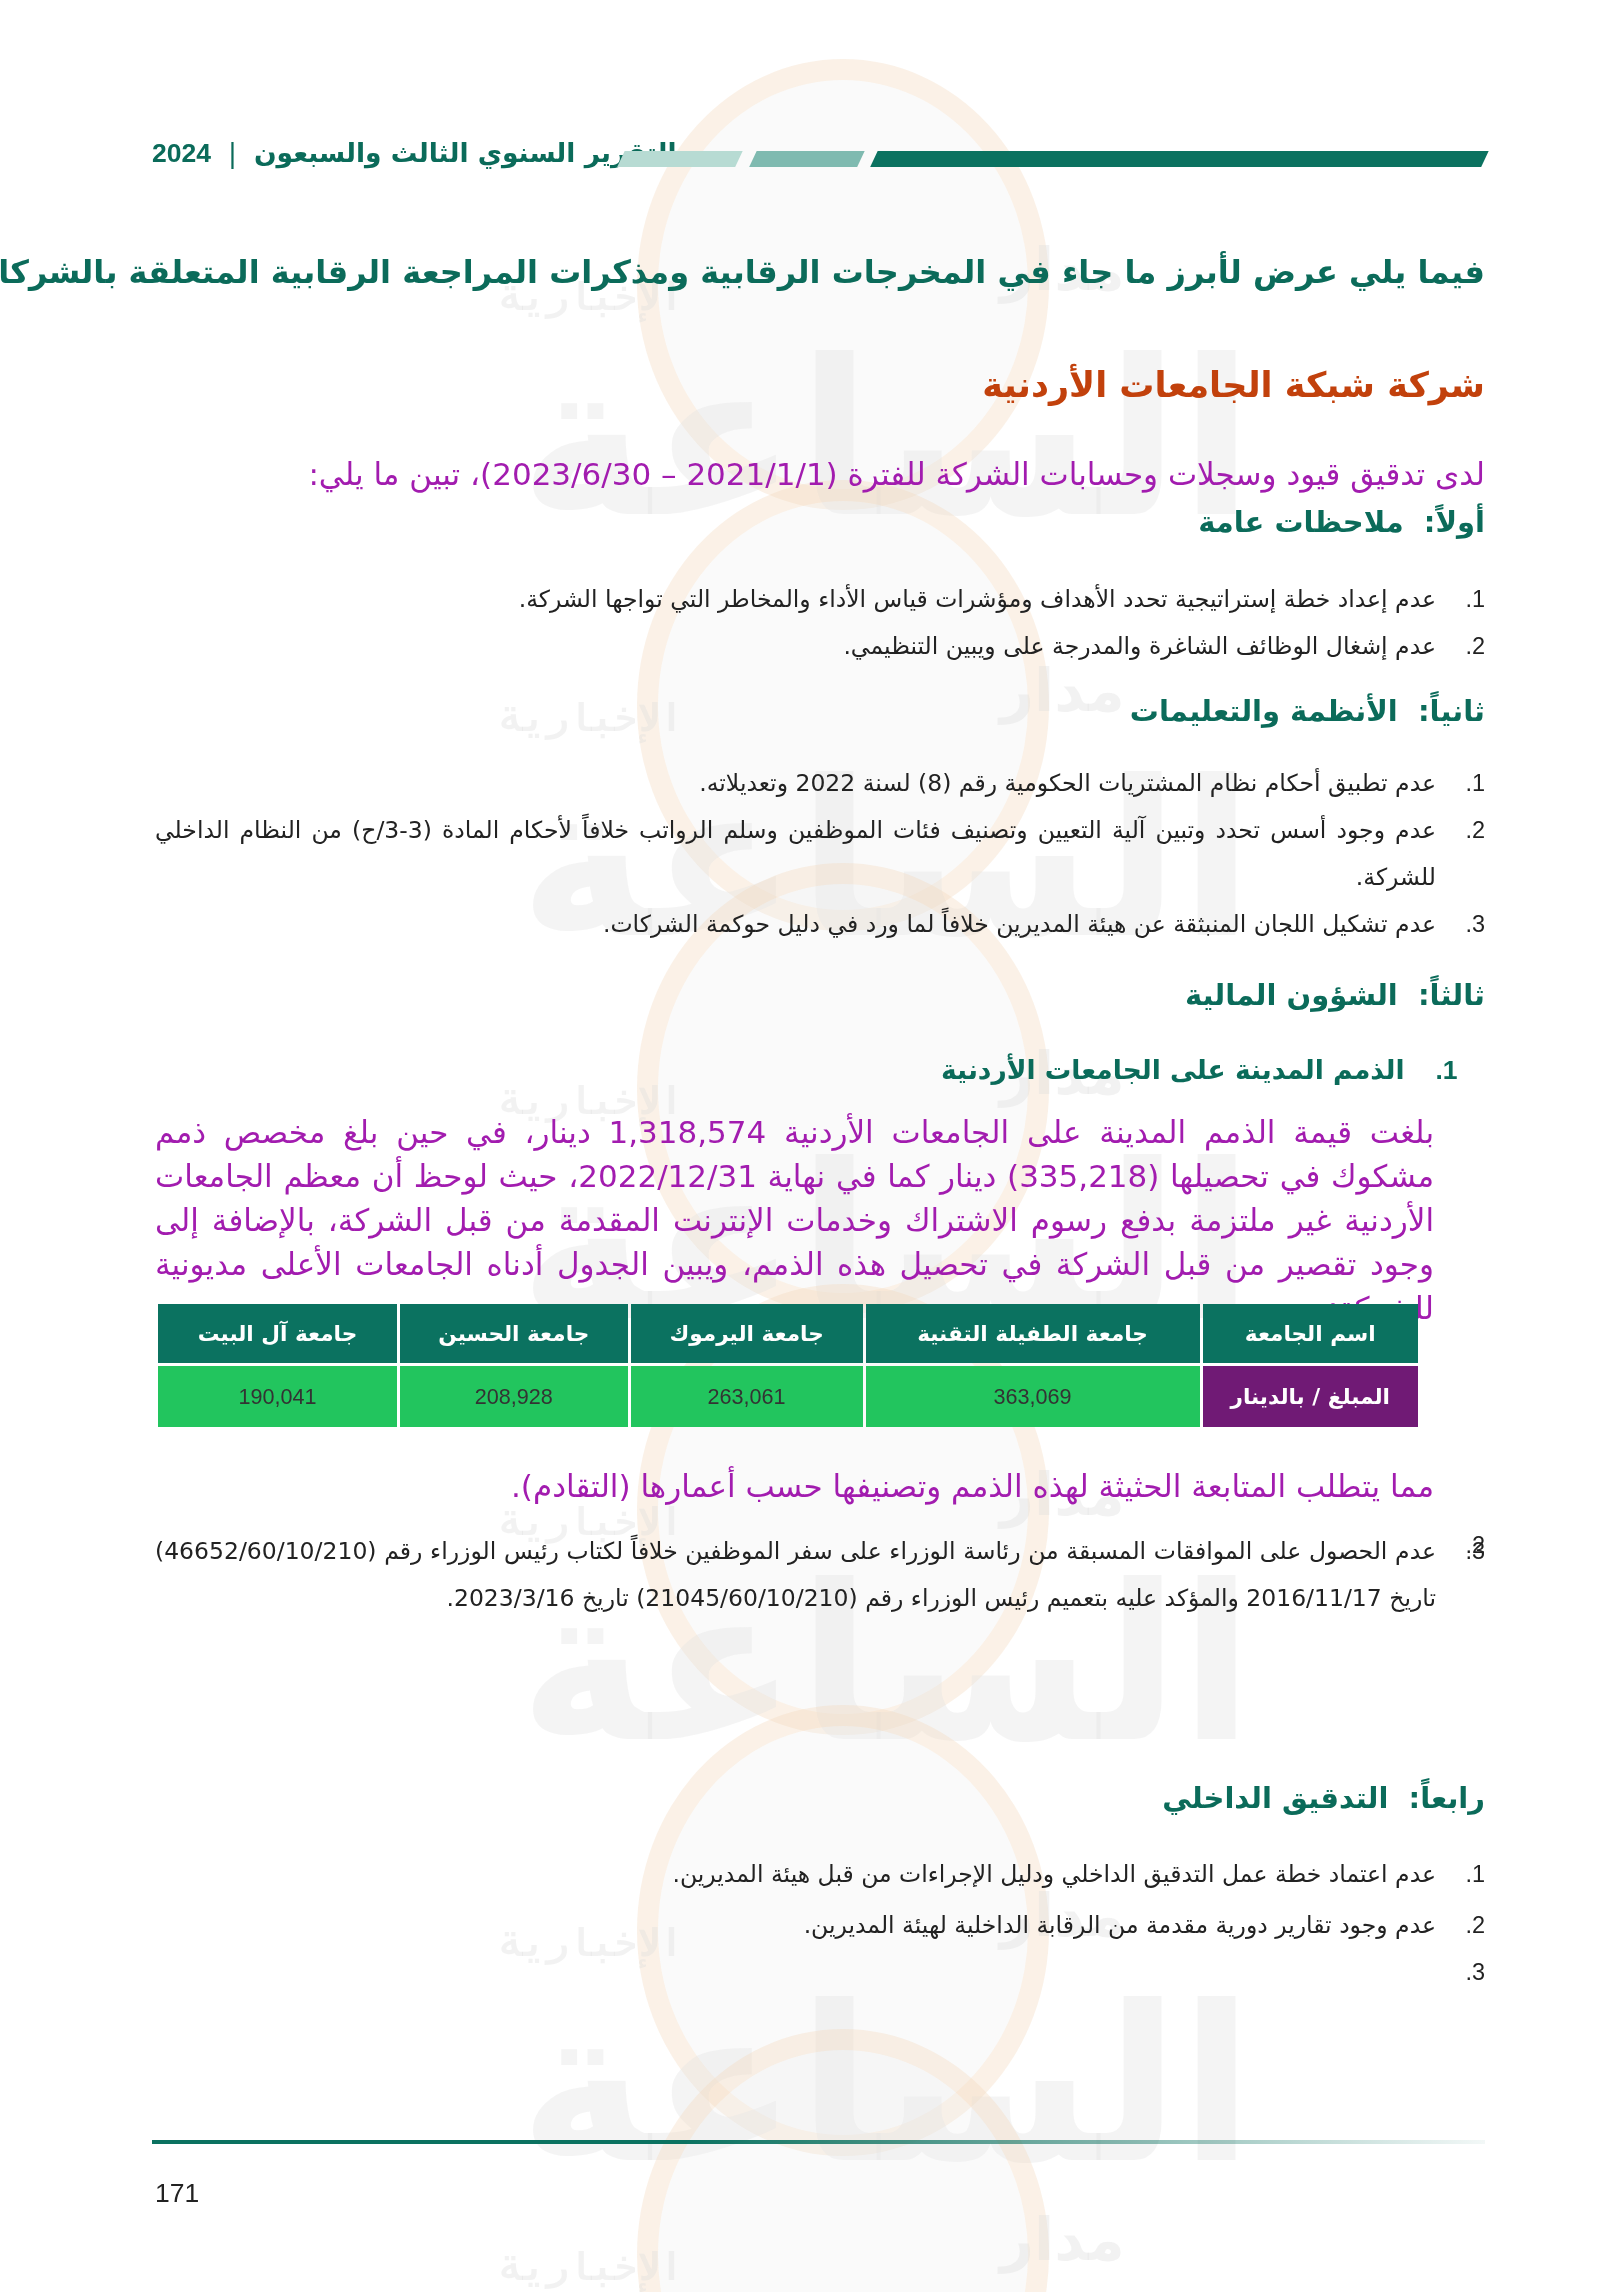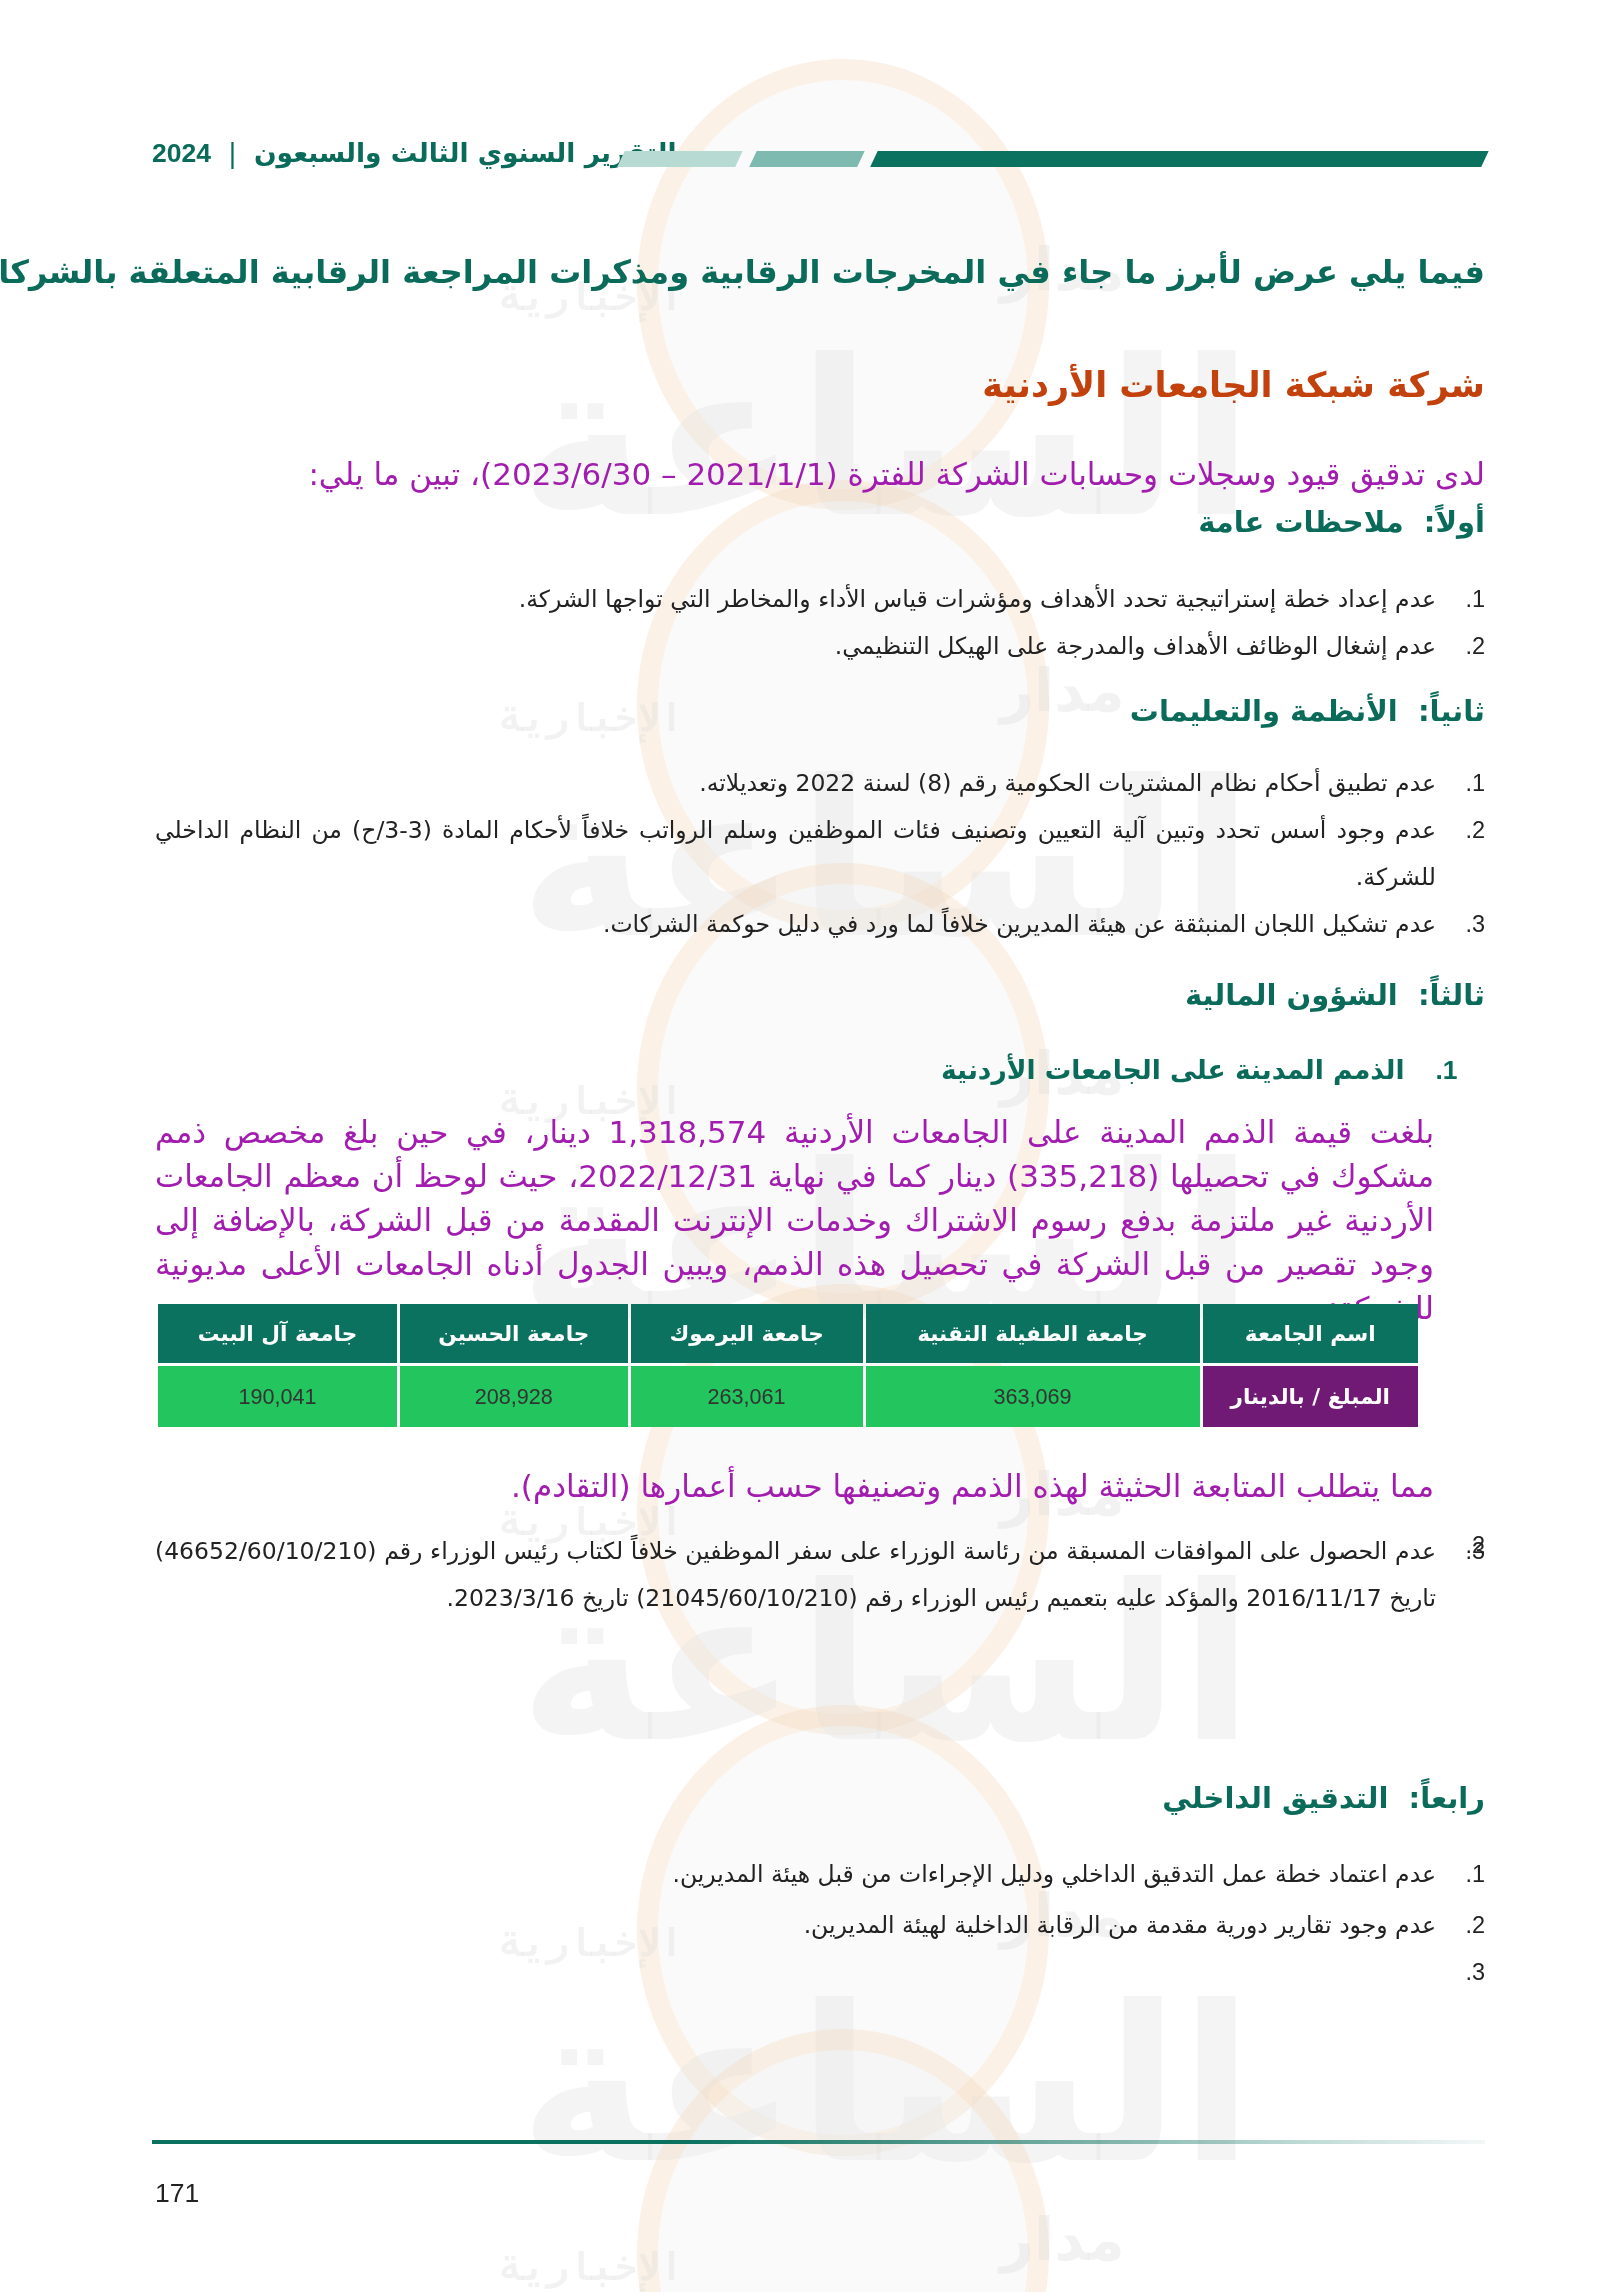--- a/index.html
+++ b/index.html
@@ -104,21 +104,21 @@
 <div class="content company-title">شركة شبكة الجامعات الأردنية</div>
 
 <div class="content para" style="top:453px;">لدى تدقيق قيود وسجلات وحسابات الشركة للفترة (2021/1/1 – 2023/6/30)، تبين ما يلي:</div>
 
 <div class="content section-h" style="top:505px;">
   <span>أولاً:</span>&nbsp;
   <span>ملاحظات عامة</span>
 </div>
 <ol class="content items" style="top:576px;">
   <li><span class="n">1.</span><span>عدم إعداد خطة إستراتيجية تحدد الأهداف ومؤشرات قياس الأداء والمخاطر التي تواجها الشركة.</span></li>
-  <li><span class="n">2.</span><span>عدم إشغال الوظائف الأهداف والمدرجة على الهيكل التنظيمي.</span></li>
+  <li><span class="n">2.</span><span>عدم إشغال الوظائف الشاغرة والمدرجة على ويبين التنظيمي.</span></li>
 </ol>
 
 <div class="content section-h" style="top:694px;">
   <span>ثانياً:</span>&nbsp;
   <span>الأنظمة والتعليمات</span>
 </div>
 <ol class="content items" style="top:760px;">
   <li><span class="n">1.</span><span>عدم تطبيق أحكام نظام المشتريات الحكومية رقم (8) لسنة 2022 وتعديلاته.</span></li>
   <li><span class="n">2.</span><span>عدم وجود أسس تحدد وتبين آلية التعيين وتصنيف فئات الموظفين وسلم الرواتب خلافاً لأحكام المادة (3-3/ح) من النظام الداخلي للشركة.</span></li>
   <li><span class="n">3.</span><span>عدم تشكيل اللجان المنبثقة عن هيئة المديرين خلافاً لما ورد في دليل حوكمة الشركات.</span></li>

